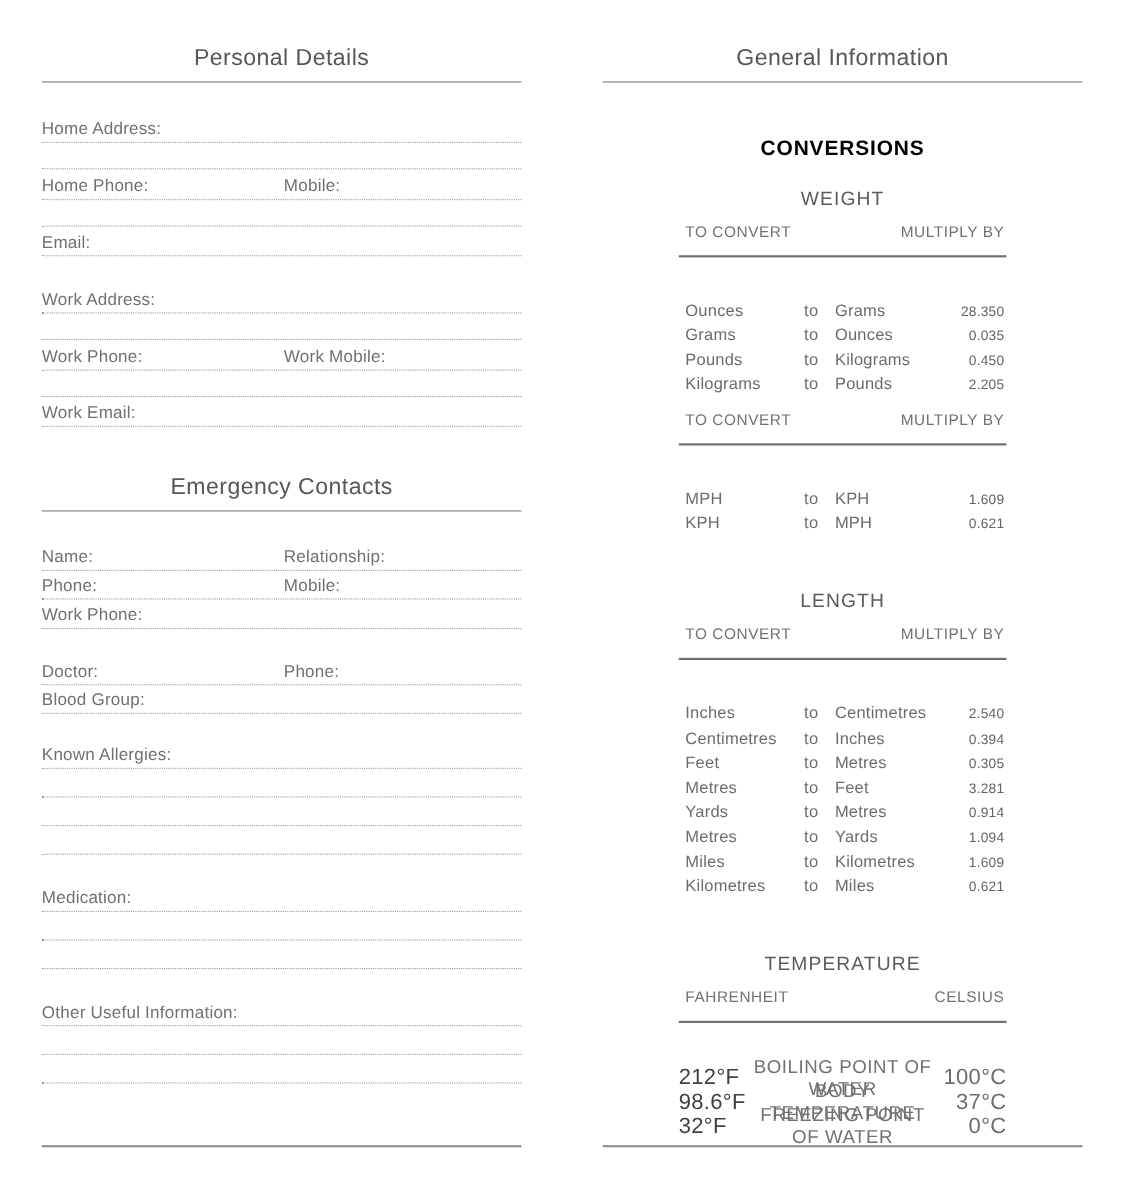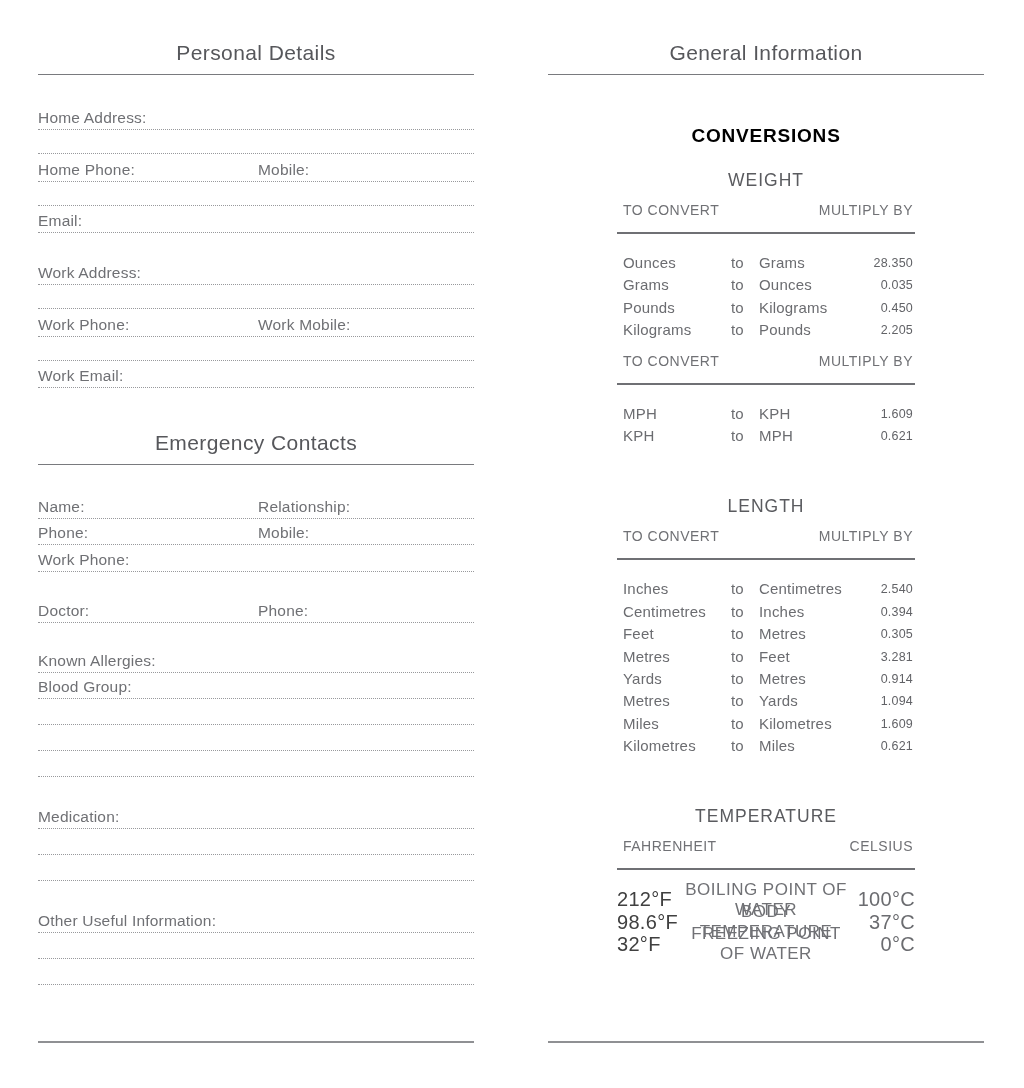--- a/index.html
+++ b/index.html
@@ -48,21 +48,21 @@
     letter-spacing: 1px; color: #5a5b5f;
   }
   .mt21{margin-top:21px}.mt53{margin-top:53px}.mt48{margin-top:48px}
   .tbl-head {
     display: flex; justify-content: space-between; align-items: flex-end;
     margin-top: 9px; line-height: 20px;
     font-size: 14px; letter-spacing: 0.5px; color: #707175;
     padding: 0 2px 0 6px;
   }
   .tbl-rule { height: 2px; background: #6f7074; margin-top: 12px; }
-  .tbl-body { padding-top: 18px; }
+  .tbl-body { padding-top: 8px; margin-top: 30px; }
   .crow { display: flex; height: 22.4px; line-height: 22.4px; padding: 0 2px 0 6px; }
   .crow span { color: #6b6c70; font-size: 15px; letter-spacing: 0.2px; }
   .c-from { width: 108px; }
   .c-to   { width: 28px; }
   .c-unit { flex: 1; }
   .c-val  { width: 54px; text-align: right; font-size: 12.5px !important; color: #626367 !important; }
   .trow { display: flex; align-items: center; height: 22.4px; }
   .t-f    { width: 64px; font-size: 20px; color: #404040; letter-spacing: 0.3px; }
   .t-desc { flex: 1; text-align: center; font-size: 17px; letter-spacing: 0.5px; color: #707175; }
   .t-c    { width: 64px; text-align: right; font-size: 20px; color: #6b6c70; letter-spacing: 0.3px; }
@@ -114,25 +114,25 @@
     <span class="lbl">Phone:</span>
     <span class="lbl lbl2">Mobile:</span>
   </div>
   <div class="frow h27">
     <span class="lbl">Work Phone:</span>
   </div>
   <div class="frow h51">
     <span class="lbl">Doctor:</span>
     <span class="lbl lbl2">Phone:</span>
   </div>
+  <div class="frow h26">
+    <span class="lbl">Blood Group:</span>
+  </div>
   <div class="frow h50">
     <span class="lbl">Known Allergies:</span>
-  </div>
-  <div class="frow h26">
-    <span class="lbl">Blood Group:</span>
   </div>
   <div class="frow h26"></div>
   <div class="frow h26"></div>
   <div class="frow h26"></div>
   <div class="frow h52">
     <span class="lbl">Medication:</span>
   </div>
   <div class="frow h26"></div>
   <div class="frow h26"></div>
   <div class="frow h52">

